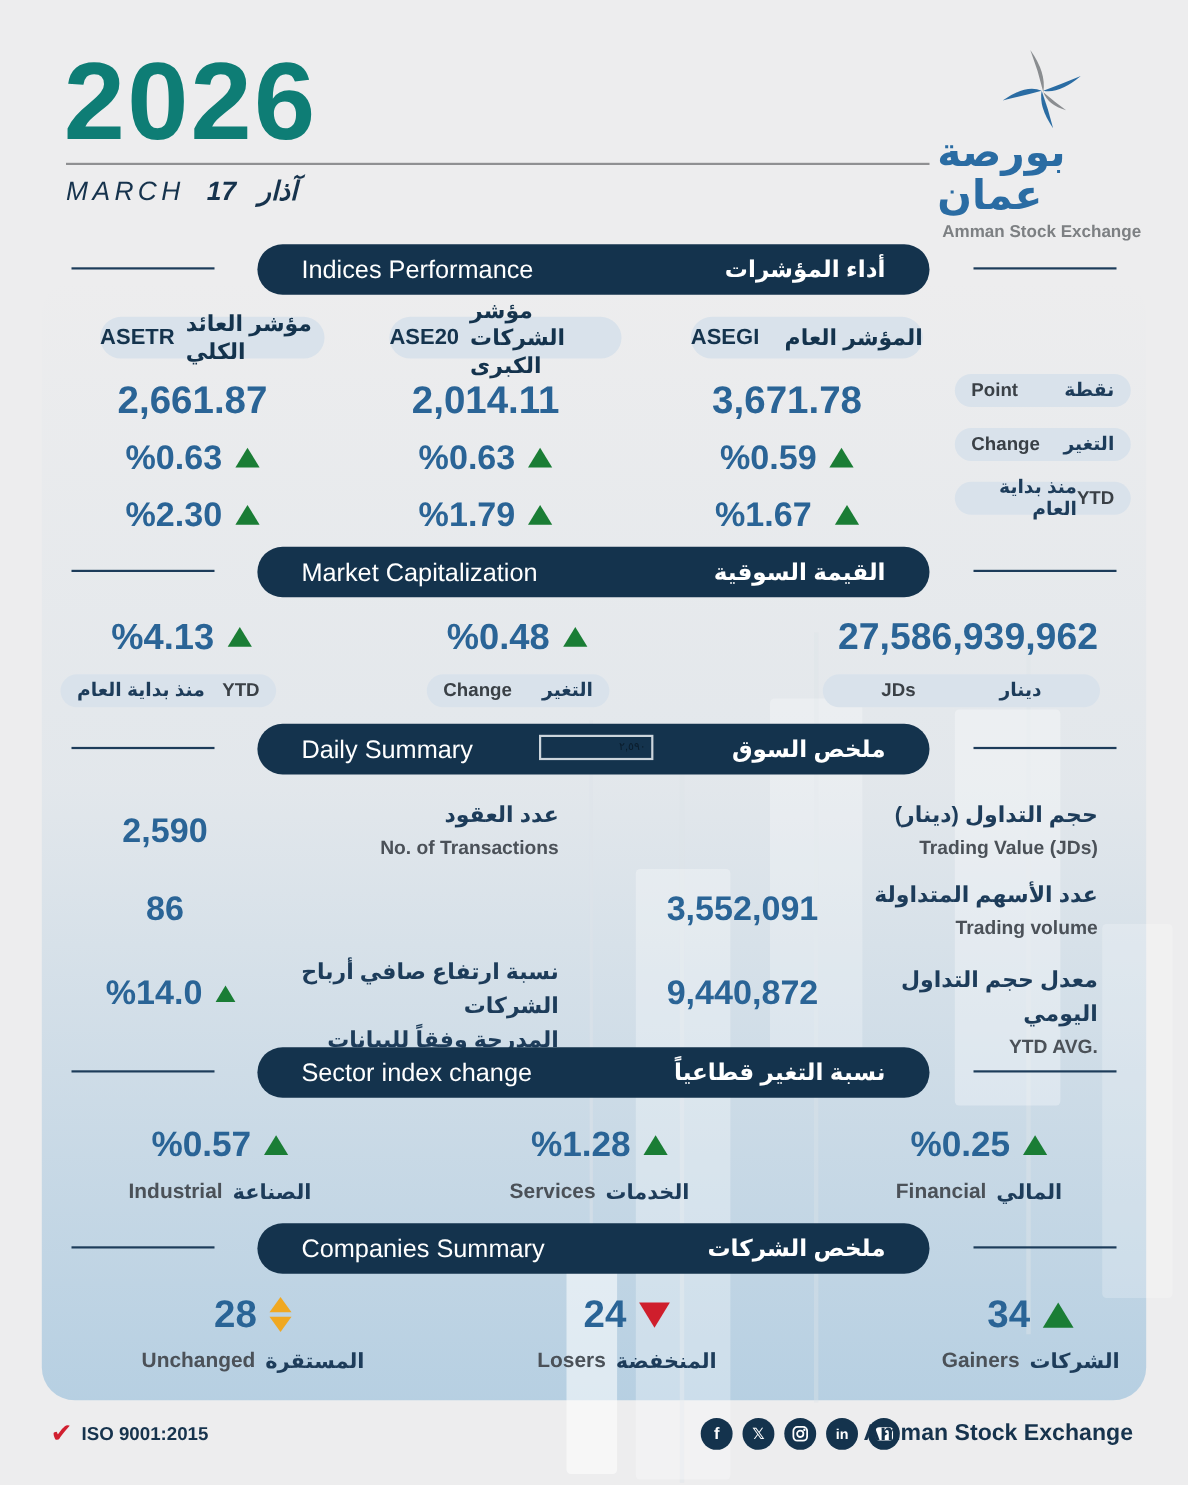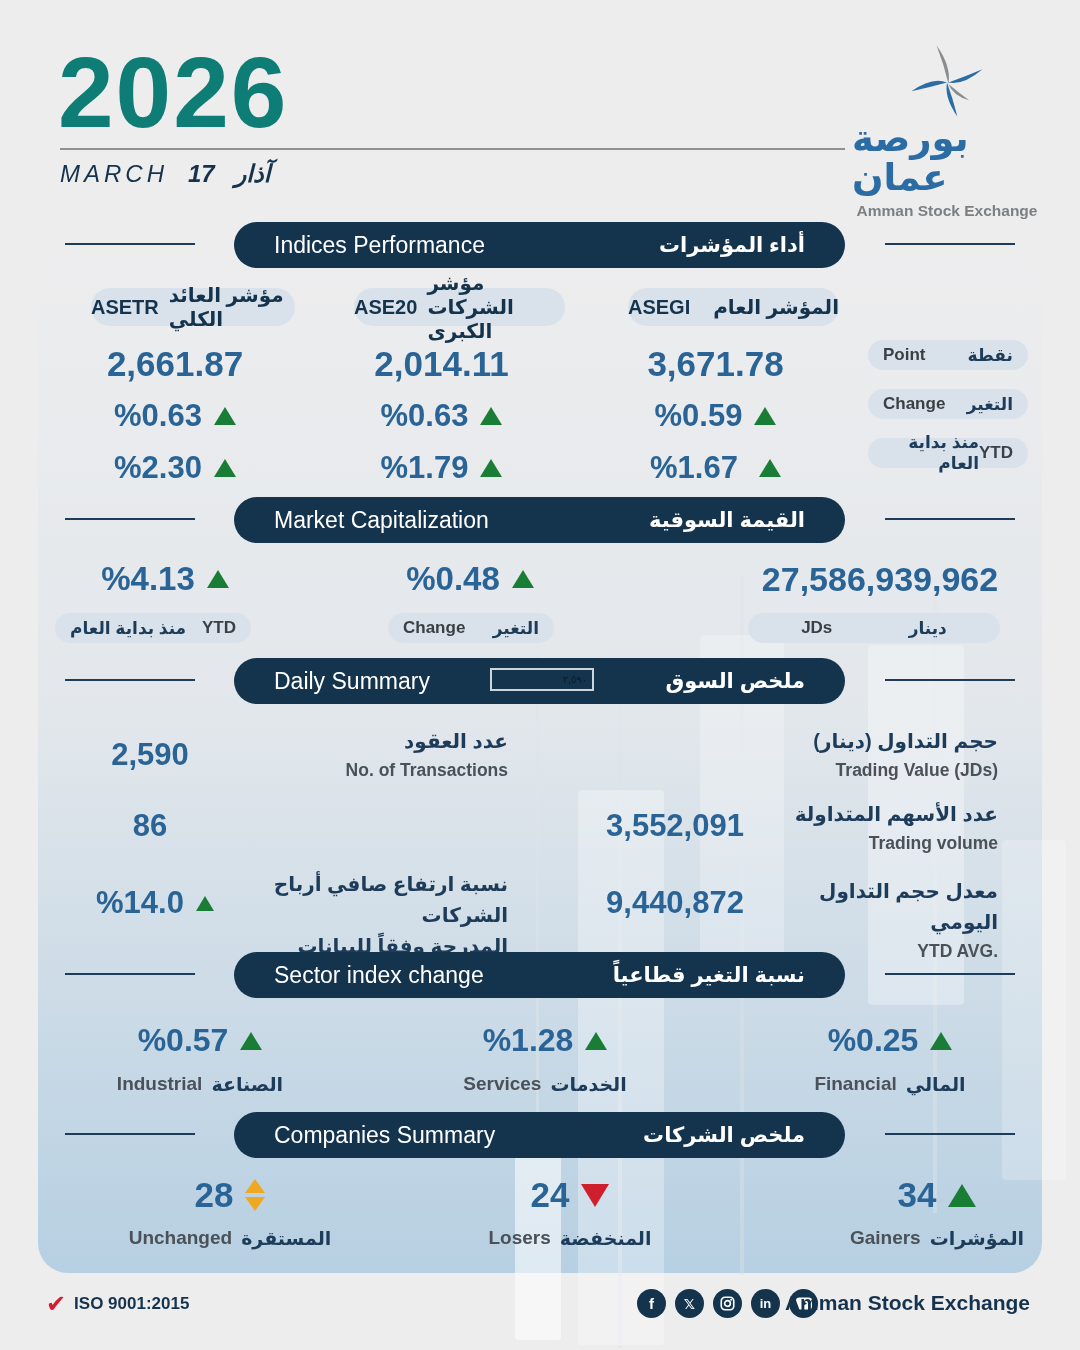--- a/index.html
+++ b/index.html
@@ -316,21 +316,21 @@
       <span class="lab-ar">المنخفضة</span>
     </div>
   </div>
   <div class="abs" style="left:812px;top:1175px;width:250px;">
     <div class="valrow">
       <span class="num" style="font-size:35px;">34</span>
       <span class="tri-up" style="border-left-width:14px;border-right-width:14px;border-bottom-width:23px;"></span>
     </div>
     <div class="seclab" style="margin-top:12px;">
       <span class="lab-en">Gainers</span>
-      <span class="lab-ar">المؤشرات</span>
+      <span class="lab-ar">الشركات</span>
     </div>
   </div>
 
   <div class="abs iso" style="left:46px;top:1292px;">
     <span class="check">✔</span>
     <span>ISO 9001:2015</span>
   </div>
   <div class="abs socials" style="left:637px;top:1289px;">
     <span class="soc">f</span>
     <span class="soc" style="font-size:14px;">𝕏</span>

